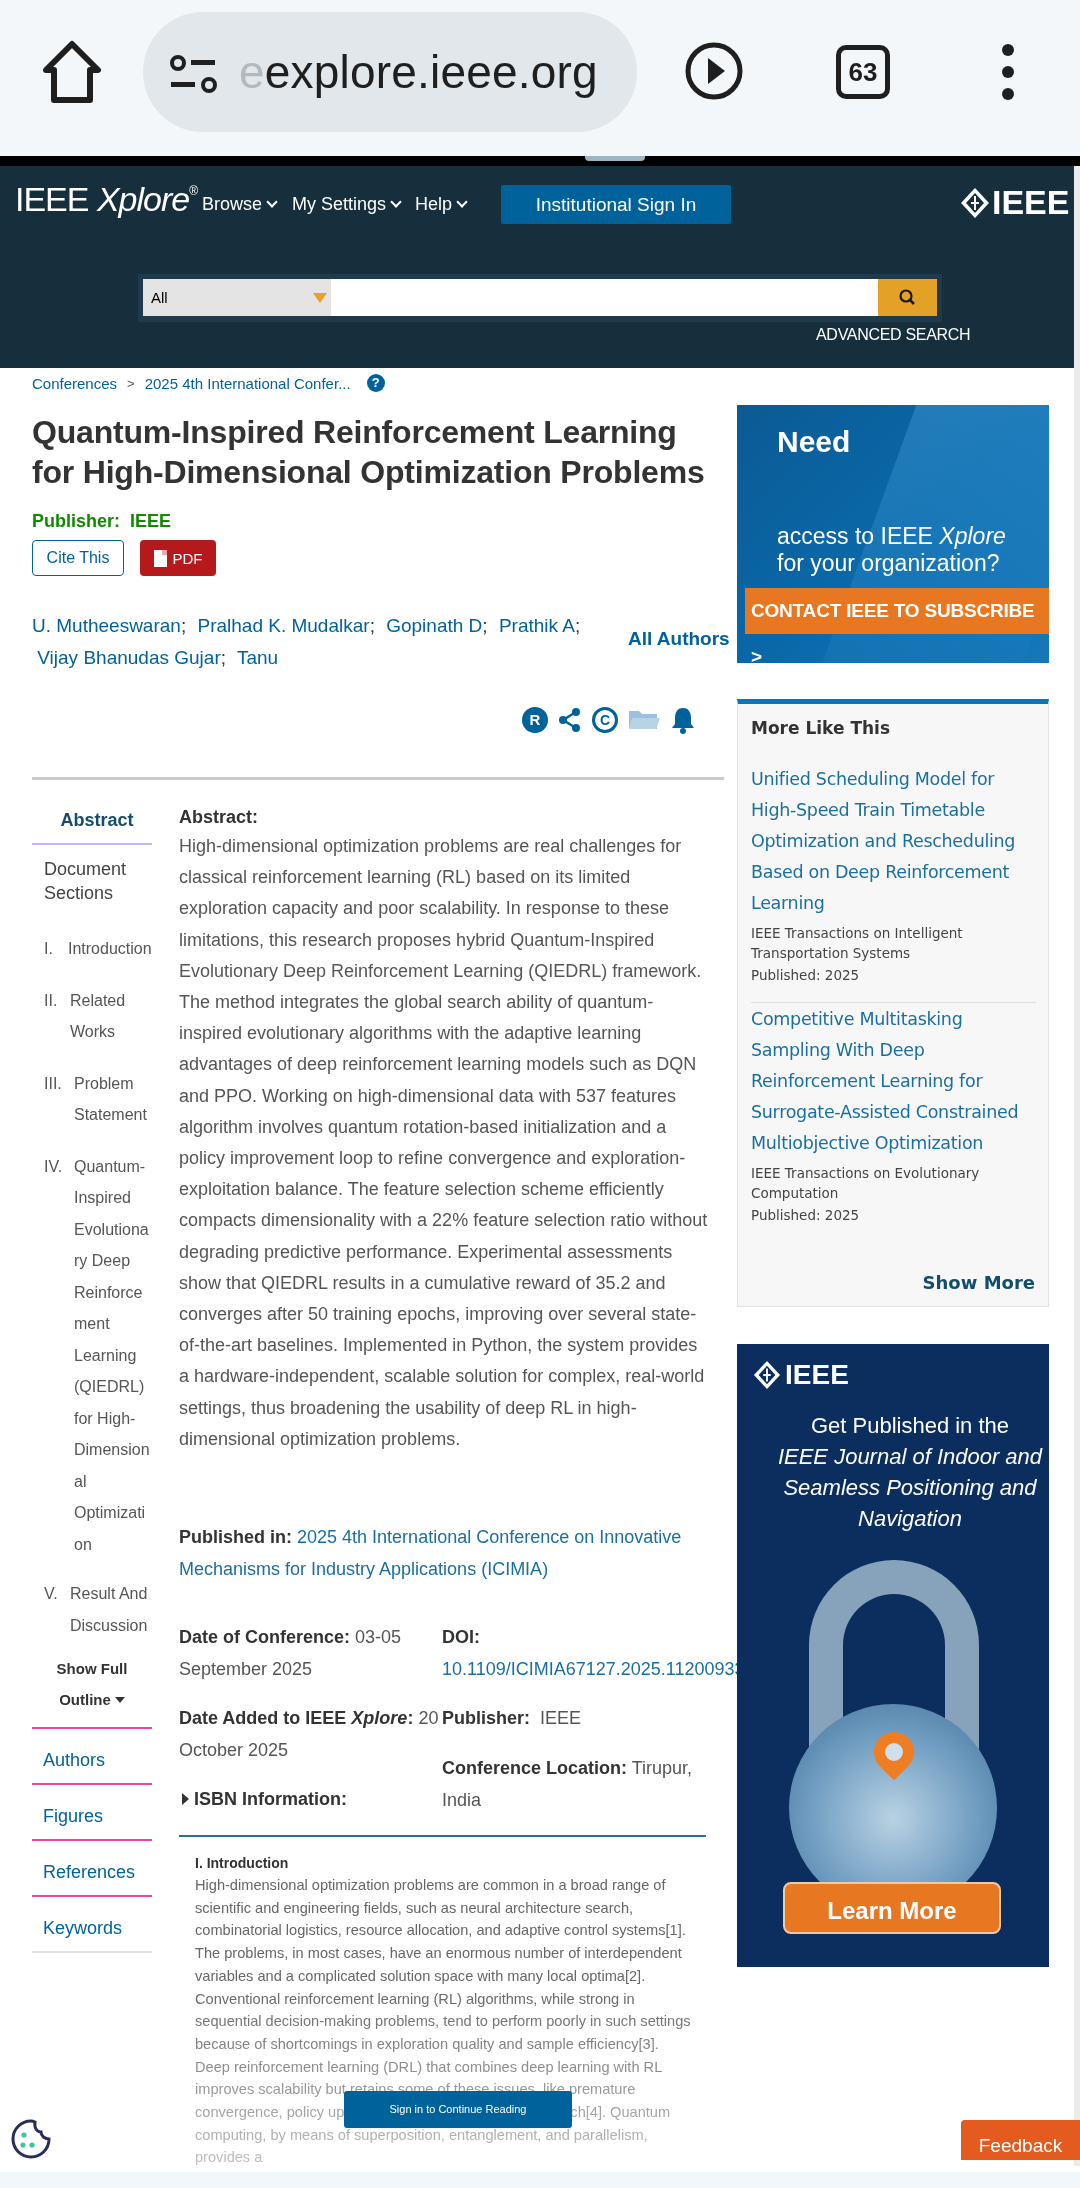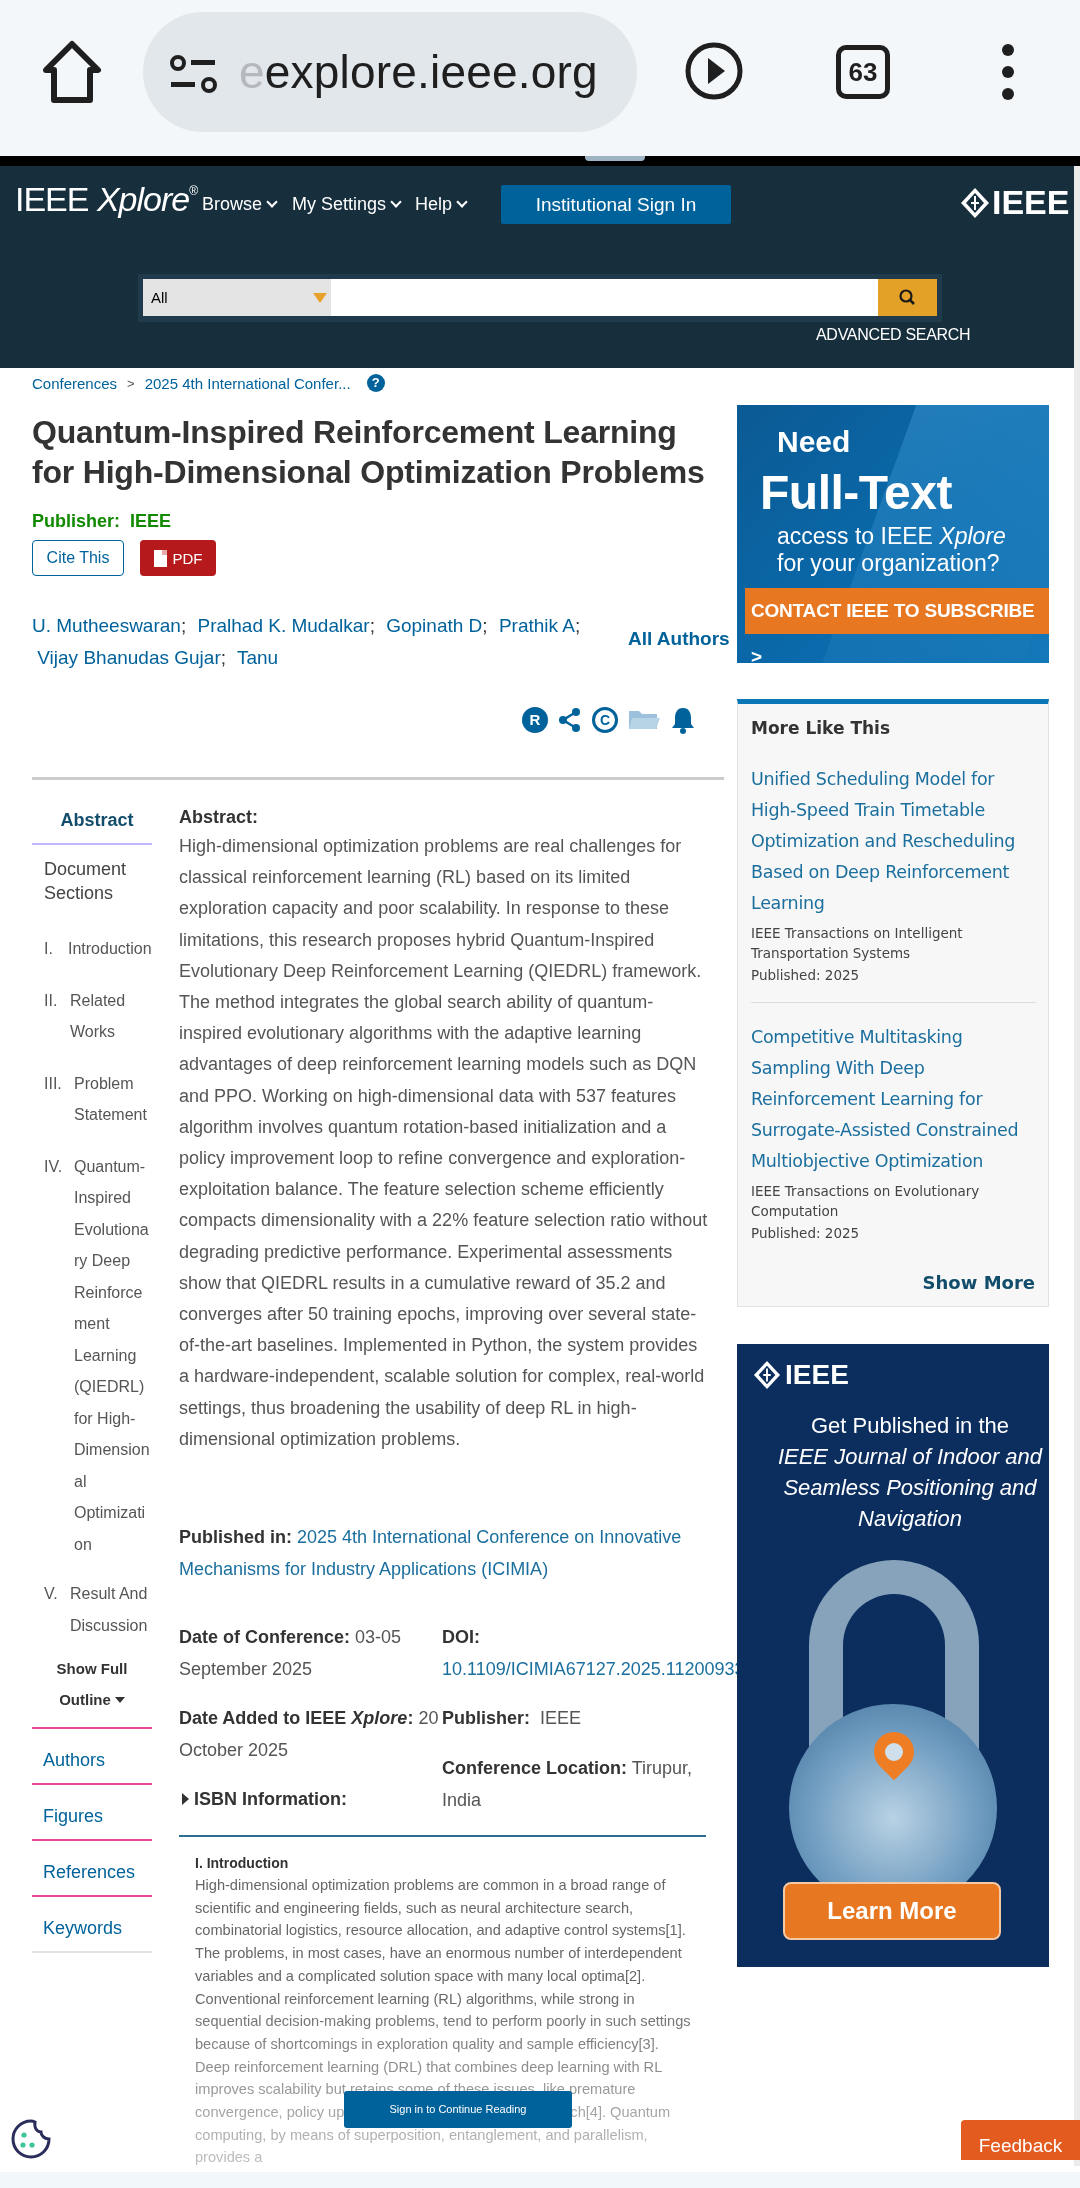--- a/index.html
+++ b/index.html
@@ -106,21 +106,21 @@
   .mlt .show-more { position: absolute; right: 13px; top: 568px; font-size: 18px; font-weight: bold; color: #124e6b; font-family: "DejaVu Sans", sans-serif; }
 
   .ad2 { position: absolute; left: 737px; top: 1344px; width: 312px; height: 623px; background: #0b2e5e; overflow: hidden; }
   .ad2 .brand { position: absolute; left: 16px; top: 15px; color: #fff; font-size: 28px; font-weight: bold; display: flex; align-items: center; gap: 4px; }
   .ad2 .hl { position: absolute; left: 0; top: 66px; width: 312px; text-align: center; color: #fff; font-size: 22px; line-height: 31px; padding-left: 34px; }
   .ad2 .hl i { font-style: italic; }
   .ad2 .shackle { position: absolute; left: 72px; top: 216px; width: 170px; height: 200px; border: 34px solid #9db7cc; border-bottom: none; border-radius: 85px 85px 0 0; opacity: 0.85; }
   .ad2 .globe { position: absolute; left: 52px; top: 360px; width: 208px; height: 208px; border-radius: 50%; background: radial-gradient(circle at 50% 55%, #b9d2e4 0%, #6f9cc0 55%, #3f6f98 100%); }
   .ad2 .pin { position: absolute; left: 137px; top: 388px; width: 40px; height: 40px; background: #ee7d24; border-radius: 50% 50% 50% 0; transform: rotate(-45deg); }
   .ad2 .pin::after { content: ""; position: absolute; left: 11px; top: 11px; width: 18px; height: 18px; border-radius: 50%; background: #cfe0ec; }
-  .ad2 .learn { position: absolute; left: 46px; top: 538px; width: 218px; height: 58px; background: #e87722; border: 2px solid #f5c9a3; border-radius: 8px; color: #fff; font-size: 24px; font-weight: bold; text-align: center; line-height: 54px; }
+  .ad2 .learn { position: absolute; left: 46px; top: 538px; width: 218px; height: 52px; background: #e87722; border: 2px solid #f5c9a3; border-radius: 8px; color: #fff; font-size: 24px; font-weight: bold; text-align: center; line-height: 54px; }
 
   .rscroll { position: absolute; left: 1074px; top: 166px; width: 6px; height: 2000px; background: #ebebeb; }
 
   
   .cookie { position: absolute; left: 10px; top: 2118px; width: 42px; height: 42px; }
   .feedback { position: absolute; left: 961px; top: 2120px; width: 119px; height: 40px; background: #e35b1e; color: #fff; font-size: 19px; line-height: 52px; text-align: center; border-radius: 4px 0 0 0; }
   .bottom-bar { position: absolute; left: 0; top: 2172px; width: 1080px; height: 16px; background: #f1f7fb; }
 </style>
 </head>
 <body>
@@ -276,34 +276,33 @@
 <div class="intro">
   <h4>I. Introduction</h4>
   <p style="height:296px;overflow:hidden">High-dimensional optimization problems are common in a broad range of scientific and engineering fields, such as neural architecture search, combinatorial logistics, resource allocation, and adaptive control systems[1]. The problems, in most cases, have an enormous number of interdependent variables and a complicated solution space with many local optima[2]. Conventional reinforcement learning (RL) algorithms, while strong in sequential decision-making problems, tend to perform poorly in such settings because of shortcomings in exploration quality and sample efficiency[3]. Deep reinforcement learning (DRL) that combines deep learning with RL improves scalability but retains some of these issues, like premature convergence, policy update diversity, and poor global search[4]. Quantum computing, by means of superposition, entanglement, and parallelism, provides a</p>
 </div>
 <div class="intro-fade"></div>
 <div class="signin-read">Sign in to Continue Reading</div>
 
 <div class="ad1">
   <div class="x-bg"></div>
   <div class="need">Need</div>
-  <div class="full">Full-Text</div>
   <div class="acc"><span>access to IEEE </span><i>Xplore</i><br><span>for your organization?</span></div>
   <div class="cta"><span>CONTACT IEEE TO SUBSCRIBE</span> <span>&gt;</span></div>
 </div>
 
 <div class="mlt">
   <h3>More Like This</h3>
   <div class="item" style="top:60px">
     <div class="t">Unified Scheduling Model for High-Speed Train Timetable Optimization and Rescheduling Based on Deep Reinforcement Learning</div>
     <div class="j">IEEE Transactions on Intelligent Transportation Systems</div>
     <div class="p">Published: 2025</div>
   </div>
   <div class="sep"></div>
-  <div class="item" style="top:318px">
+  <div class="item" style="top:300px">
     <div class="t">Competitive Multitasking Sampling With Deep Reinforcement Learning for Surrogate-Assisted Constrained Multiobjective Optimization</div>
     <div class="j">IEEE Transactions on Evolutionary Computation</div>
     <div class="p">Published: 2025</div>
   </div>
   <div class="show-more">Show More</div>
 </div>
 
 <div class="ad2">
   <div class="brand">
     <svg width="28" height="30" viewBox="0 0 30 32">

